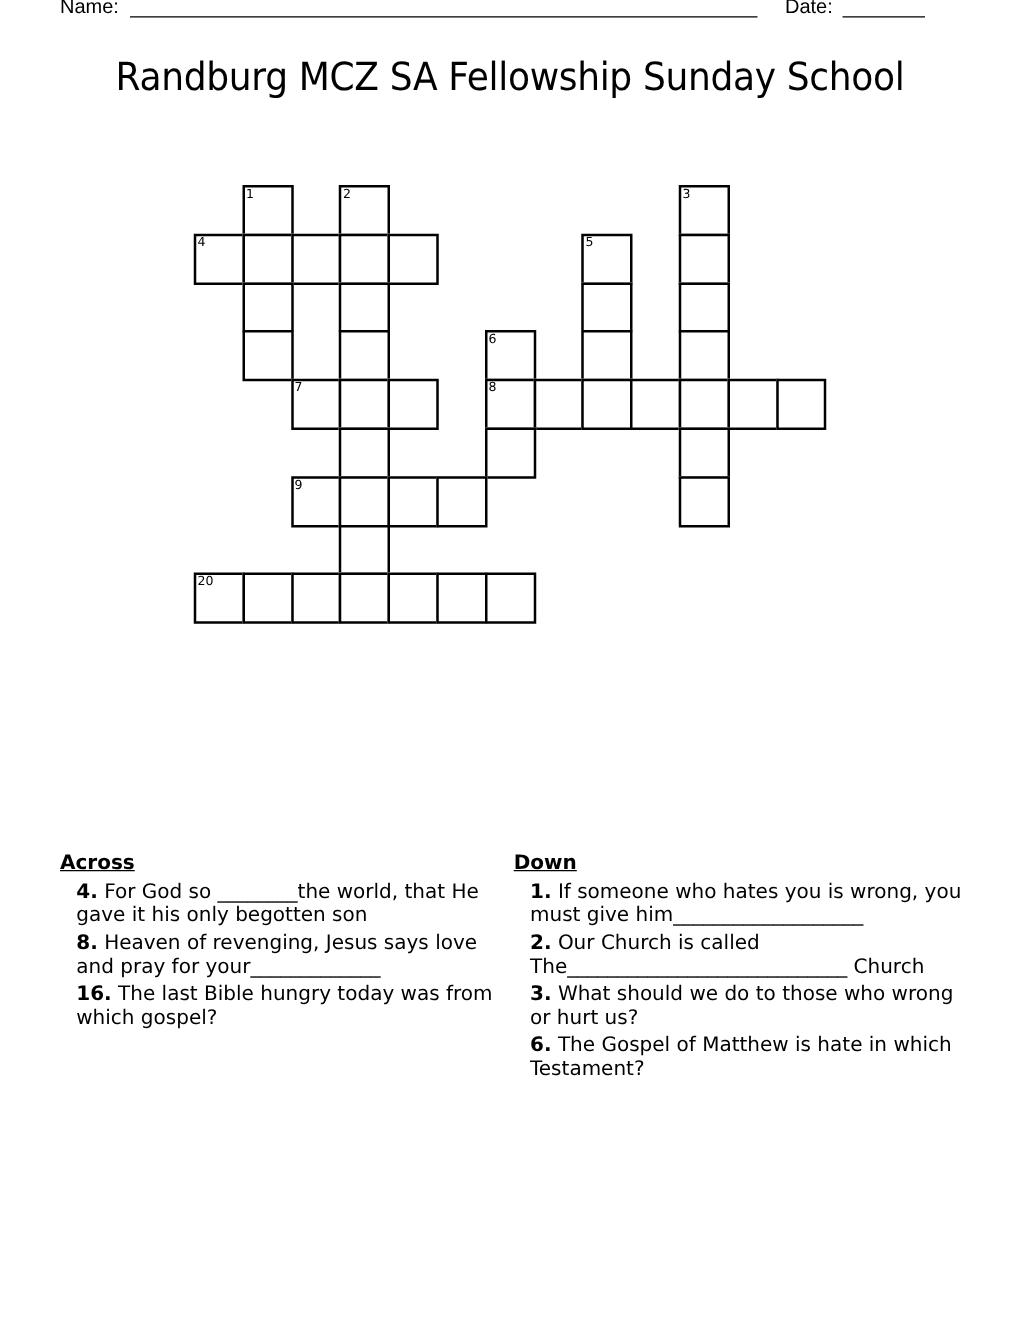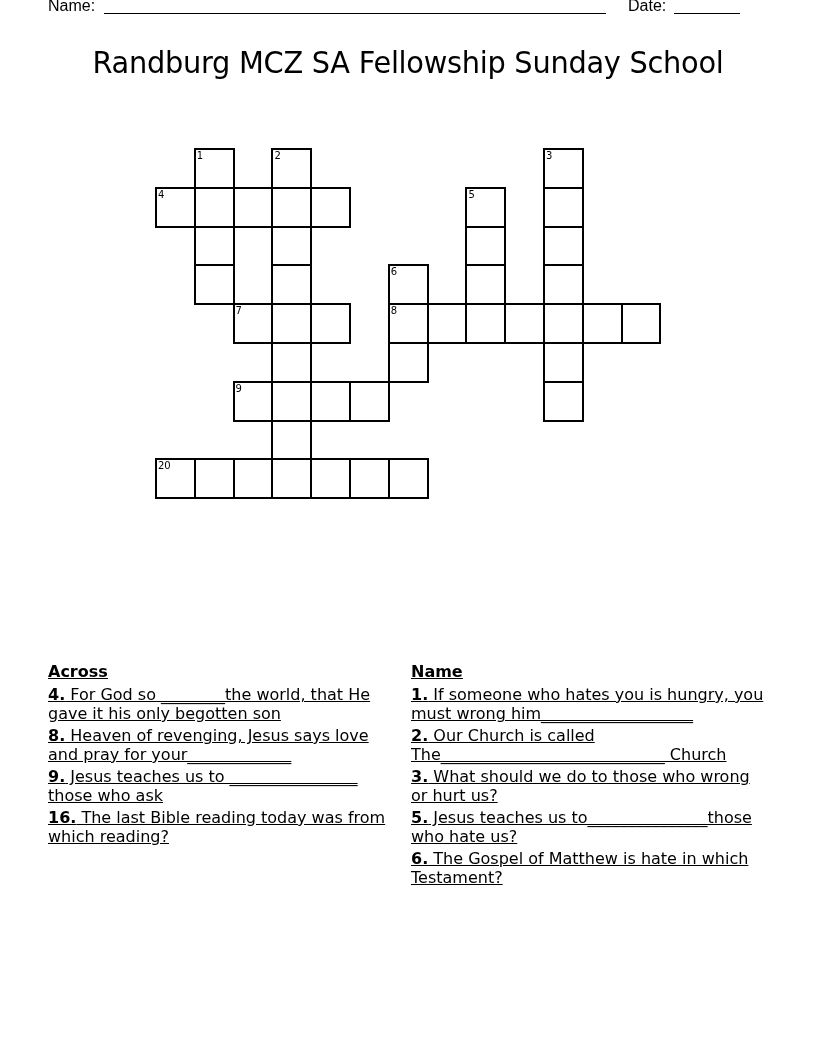--- a/index.html
+++ b/index.html
@@ -61,34 +61,33 @@
     .cell .num {
       position: absolute;
       left: 1px;
       top: 0px;
       font-family: "DejaVu Sans", sans-serif;
       font-size: 10px;
       line-height: 11px;
     }
     .clues {
       position: absolute;
-      top: 662px;
+      top: 680px;
       font-family: "DejaVu Sans", sans-serif;
       font-size: 16px;
       line-height: 19px;
-      text-decoration: underline;
     }
     .clues.across { left: 48px; width: 350px; }
     .clues.down { left: 411px; width: 360px; }
     .clues .heading {
       font-weight: bold;
       text-decoration: underline;
       margin-bottom: 4px;
     }
-    .clue { margin-bottom: 3px; }
+    .clue { margin-bottom: 3px; margin-left: 13px; }
     .clue .clue-num { font-weight: bold; }
   </style>
 </head>
 <body>
 
 <div class="header-row">
   <span class="name-label">Name:</span>
   <span class="name-line"></span>
   <span class="date-label">Date:</span>
   <span class="date-line"></span>
@@ -161,24 +160,22 @@
     <div class="cell" style="left: 271.4px; top: 458.4px; width: 40.8px; height: 40.8px;"></div>
     <div class="cell" style="left: 310.2px; top: 458.4px; width: 40.8px; height: 40.8px;"></div>
     <div class="cell" style="left: 349px; top: 458.4px; width: 40.8px; height: 40.8px;"></div>
     <div class="cell" style="left: 387.8px; top: 458.4px; width: 40.8px; height: 40.8px;"></div>
   </div>
 
 <div class="clues across">
   <div class="heading">Across</div>
   <div class="clue"><span class="clue-num">4.</span><span> For God so ________the world, that He gave it his only begotten son</span></div>
   <div class="clue"><span class="clue-num">8.</span><span> Heaven of revenging, Jesus says love and pray for your_____________</span></div>
-  <div class="clue"><span class="clue-num">9.</span><span> Jesus teaches us to ________________ those who ask</span></div>
-  <div class="clue"><span class="clue-num">16.</span><span> The last Bible reading today was from which reading?</span></div>
+  <div class="clue"><span class="clue-num">16.</span><span> The last Bible hungry today was from which gospel?</span></div>
 </div>
 
 <div class="clues down">
-  <div class="heading">Name</div>
-  <div class="clue"><span class="clue-num">1.</span><span> If someone who hates you is hungry, you must wrong him___________________</span></div>
+  <div class="heading">Down</div>
+  <div class="clue"><span class="clue-num">1.</span><span> If someone who hates you is wrong, you must give him___________________</span></div>
   <div class="clue"><span class="clue-num">2.</span><span> Our Church is called The____________________________ Church</span></div>
   <div class="clue"><span class="clue-num">3.</span><span> What should we do to those who wrong or hurt us?</span></div>
-  <div class="clue"><span class="clue-num">5.</span><span> Jesus teaches us to_______________those who hate us?</span></div>
   <div class="clue"><span class="clue-num">6.</span><span> The Gospel of Matthew is hate in which Testament?</span></div>
 </div>
 
 </body></html>

